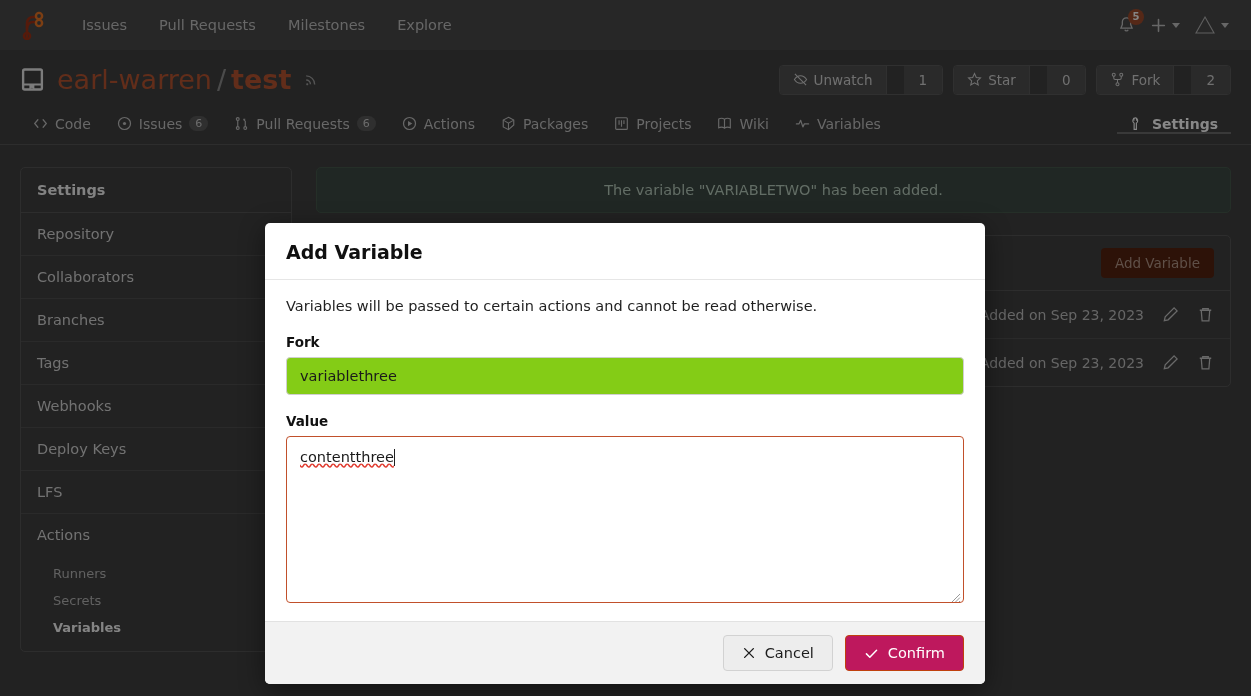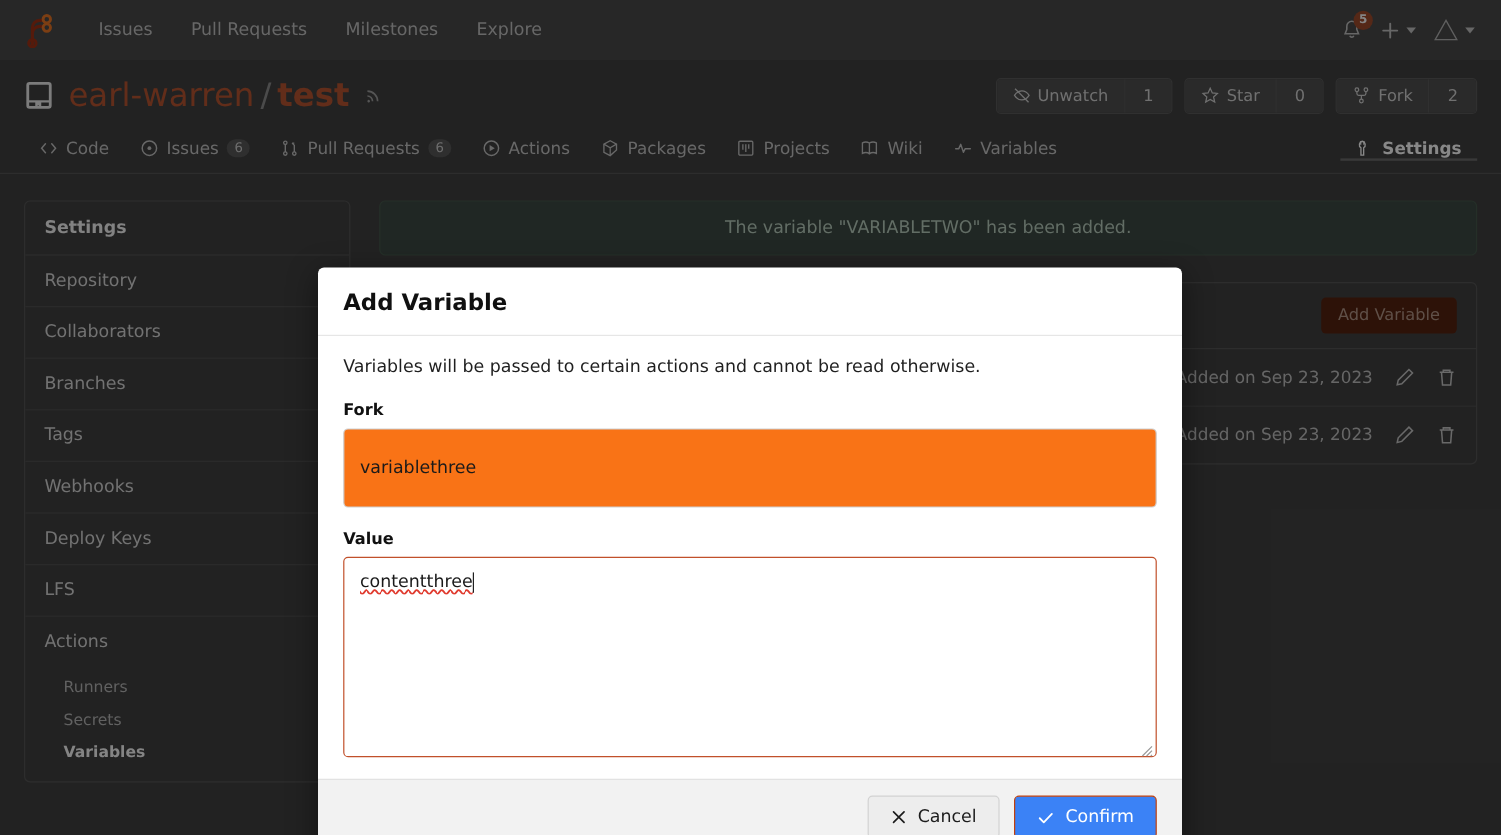--- a/index.html
+++ b/index.html
@@ -74,21 +74,21 @@
     position: relative;
   }
   .repo-icon { margin-right: 12px; color: #c9c9c9; display: flex; align-items: center; }
   .repo-title { font-size: 27px; display: flex; align-items: center; gap: 5px; }
   .repo-owner { color: #9e4a2a; text-decoration: none; }
   .repo-sep { color: #7a7a7a; }
   .repo-name { color: #9e4a2a; font-weight: bold; text-decoration: none; }
   .rss-icon { margin-left: 12px; color: #8a8a8a; display: flex; align-items: center; }
 
   .repo-actions { margin-left: auto; display: flex; gap: 10px; }
-  .btn-group { display: flex; border: 1px solid #4e4e4e; border-radius: 4px; overflow: hidden; }
+  .btn-group { display: flex; border: 1px solid #4e4e4e; border-radius: 4px; overflow: hidden; gap: 17px; }
   .btn-grp-main {
     background: #454545; color: #b5b5b5;
     padding: 6px 13px; font-size: 13.5px;
     display: flex; align-items: center; gap: 6px;
     border-right: 1px solid #4e4e4e;
   }
   .btn-grp-count { background: #454545; color: #b5b5b5; padding: 6px 15px; font-size: 13.5px; }
 
   
   .repo-tabs {
@@ -225,27 +225,27 @@
   }
   .field-label {
     font-size: 13.5px;
     font-weight: bold;
     color: #111111;
     margin-bottom: 7px;
     display: block;
   }
   .text-input {
     width: 100%;
-    padding: 24px 13px;
+    padding: 10px 13px;
     font-size: 14.5px;
     font-family: inherit;
     color: #1a1a1a;
     border: 1px solid #cfcfcf;
     border-radius: 4px;
-    background: #f97316;
+    background: #84cc16;
     outline: none;
     margin-bottom: 18px;
   }
   .textarea-wrap { position: relative; }
   .value-textarea {
     width: 100%;
     height: 167px;
     padding: 11px 13px;
     font-size: 14.5px;
     font-family: inherit;
@@ -290,21 +290,21 @@
   }
   .btn {
     display: flex; align-items: center; gap: 9px;
     padding: 9px 18px;
     font-size: 14.5px;
     font-family: inherit;
     border-radius: 4px;
     cursor: pointer;
   }
   .btn-cancel { background: #ededed; border: 1px solid #d2d2d2; color: #1c1c1c; }
-  .btn-confirm { background: #3b82f6; border: 1px solid #c0400d; color: #ffffff; }
+  .btn-confirm { background: #be185d; border: 1px solid #c0400d; color: #ffffff; }
 </style>
 </head>
 <body>
 
 <div id="page-root">
 
   <div class="navbar">
     <div class="brand-logo">
       <svg width="26" height="30" viewBox="0 0 26 30" fill="none">
         <path d="M7 28 V13 a6 6 0 0 1 6-6 h2" stroke="#8a2b12" stroke-width="2.6" fill="none"></path>

